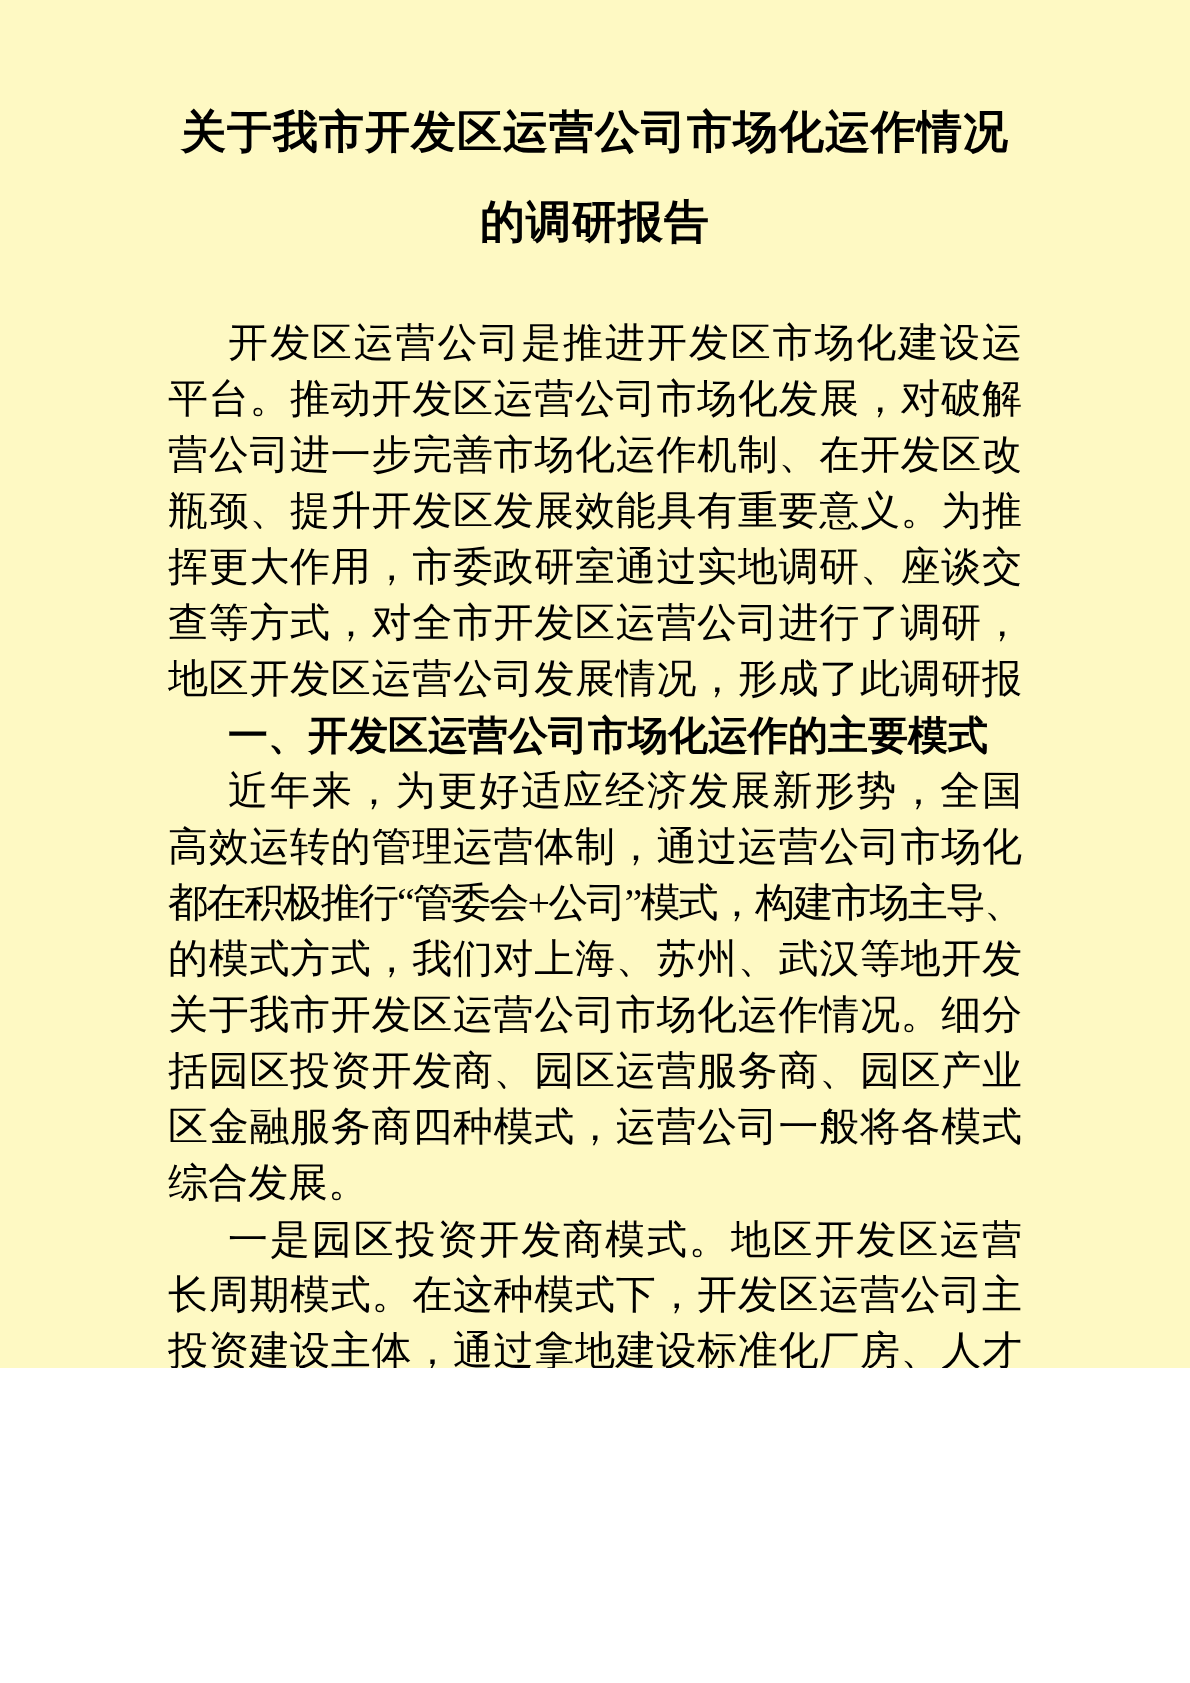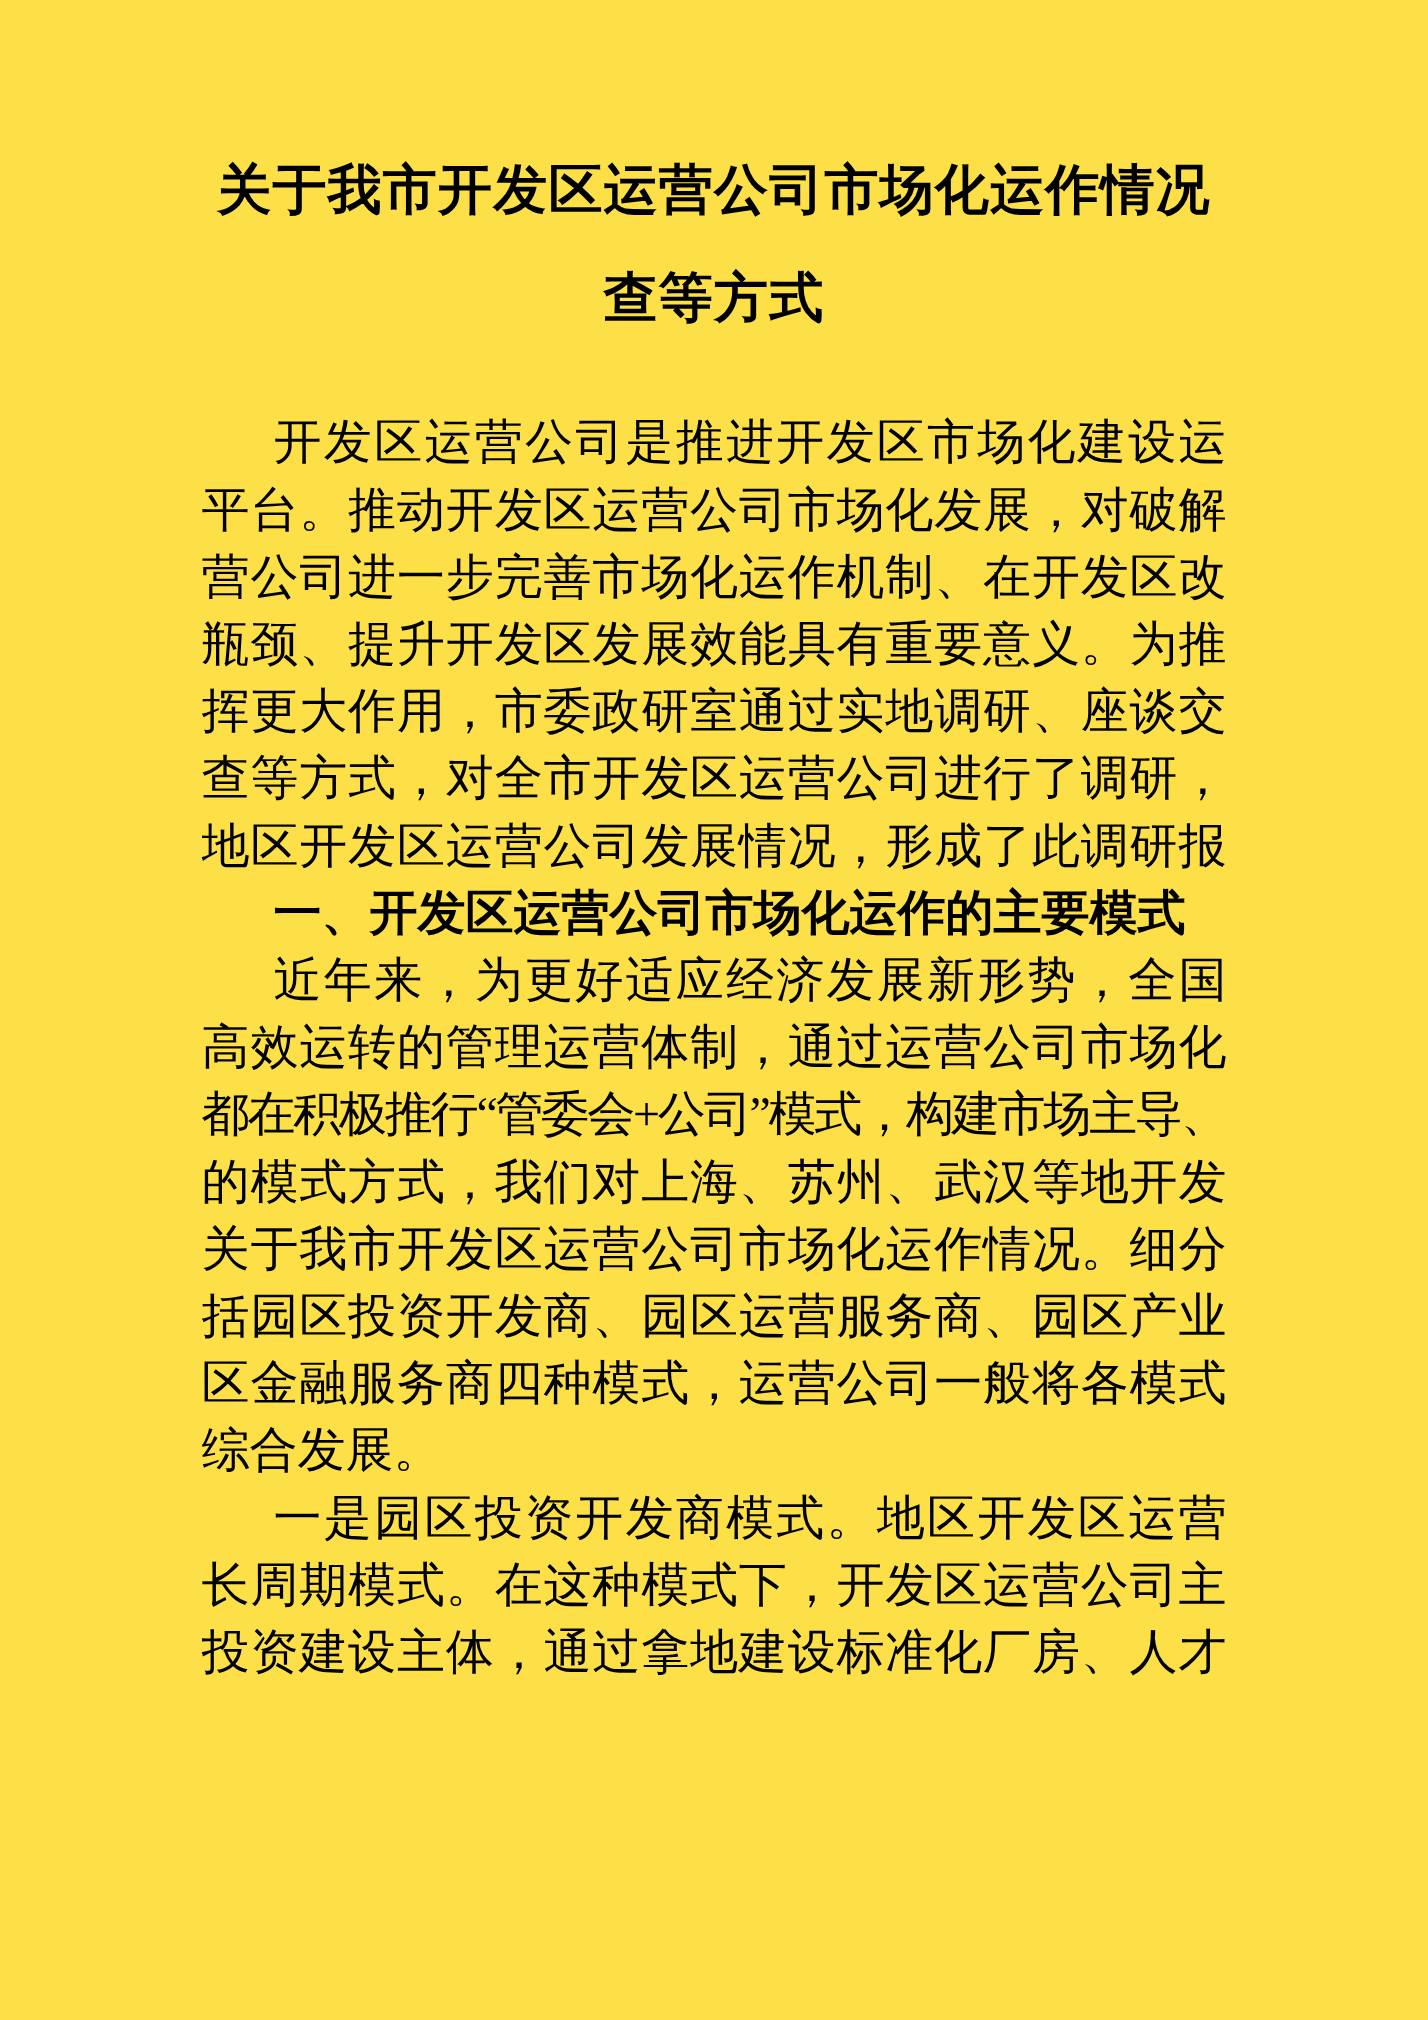--- a/index.html
+++ b/index.html
@@ -3,24 +3,24 @@
 <meta charset="utf-8">
 <style>
   html, body {
     margin: 0;
     padding: 0;
     background: #ffffff;
   }
   .page {
     position: relative;
     width: 1190px;
-    height: 1683px;
-    background: #fde047;
+    height: 1368px;
+    background: #fef9c3;
     box-sizing: border-box;
-    padding: 113px 168px 0 168px;
+    padding: 87px 168px 0 168px;
     overflow: hidden;
     color: #000000;
   }
   .doc-title {
     text-align: center;
     font-family: "Liberation Serif", serif;
     font-weight: bold;
     font-size: 45px;
     line-height: 90px;
     color: #000000;
@@ -60,21 +60,21 @@
     font-family: "Liberation Sans", sans-serif;
     font-weight: 700;
   }
 </style>
 </head>
 <body>
 
 <div class="page">
   <div class="doc-title">
     <div class="t-line">关于我市开发区运营公司市场化运作情况</div>
-    <div class="t-line">查等方式</div>
+    <div class="t-line">的调研报告</div>
   </div>
   <div class="doc-body">
       <div class="line indent just"><span class="seg">开发区运营公司是推进开发区市场化建设运营的重要</span></div>
       <div class="line just"><span class="seg">平台。推动开发区运营公司市场化发展，对破解开发区发展</span></div>
       <div class="line just"><span class="seg">营公司进一步完善市场化运作机制、在开发区改革发展中发</span></div>
       <div class="line just"><span class="seg">瓶颈、提升开发区发展效能具有重要意义。为推动开发区运</span></div>
       <div class="line just"><span class="seg">挥更大作用，市委政研室通过实地调研、座谈交流、问卷调</span></div>
       <div class="line just"><span class="seg">查等方式，对全市开发区运营公司进行了调研，并结合先行</span></div>
       <div class="line"><span class="seg">地区开发区运营公司发展情况，形成了此调研报告。</span></div>
       <div class="line heading indent"><span class="seg bold">一、开发区运营公司市场化运作的主要模式</span></div>

